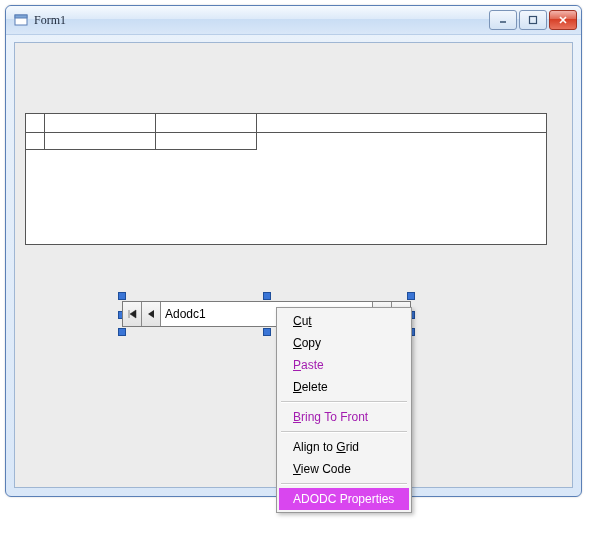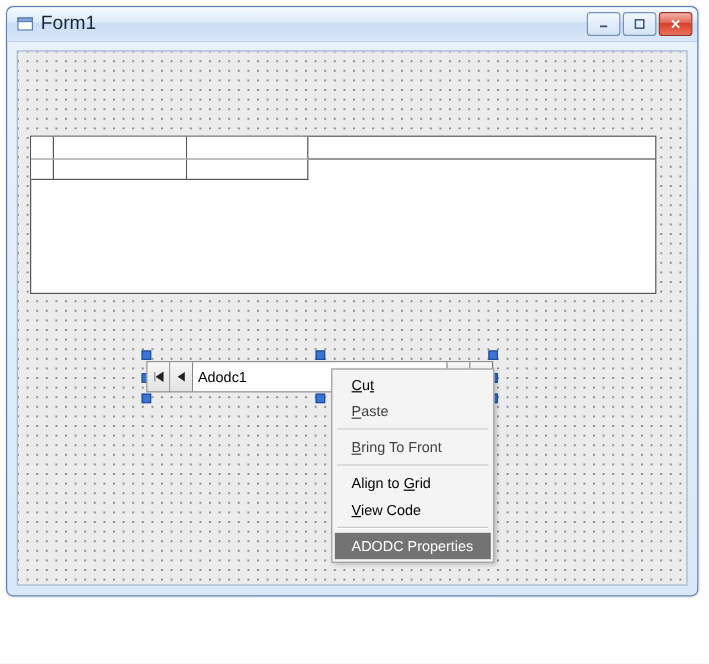--- a/index.html
+++ b/index.html
@@ -38,21 +38,22 @@
     width: 14px;
     height: 14px;
     margin-right: 6px;
     display: inline-flex;
     align-items: center;
     justify-content: center;
   }
   .title-text {
     flex: 1;
     color: #1b2638;
-    font-size: 16px;
+    font-size: 12px;
+    font-family: Liberation Serif, serif;
   }
   .win-controls {
     display: flex;
     gap: 2px;
   }
   .win-btn {
     width: 26px;
     height: 18px;
     border: 1px solid #7a94b8;
     border-radius: 3px;
@@ -171,23 +172,23 @@
   }
   .cm-item {
     height: 22px;
     display: flex;
     align-items: center;
     padding: 0 14px;
     color: #000;
     font-size: 12px;
     white-space: nowrap;
   }
-  .cm-item.disabled { color: #404040; }
+  .cm-item.disabled { color: #a21caf; }
   .cm-item.highlight {
-    background: #737373;
+    background: #d946ef;
     color: #fff;
   }
   .cm-sep {
     height: 1px;
     margin: 3px 2px;
     background: #c8c8c8;
     border-bottom: 1px solid #fff;
   }
   .cm-item .ul { text-decoration: underline; }
 </style>
@@ -274,22 +275,28 @@
       </div>
     </div>
 
   </div>
 </div>
 
 <div class="context-menu">
   <div class="cm-item">
       <span><span class="ul">C</span>u<span class="ul">t</span></span>
     </div>
+  <div class="cm-item">
+      <span><span class="ul">C</span>opy</span>
+    </div>
   <div class="cm-item disabled">
       <span><span class="ul">P</span>aste</span>
+    </div>
+  <div class="cm-item">
+      <span><span class="ul">D</span>elete</span>
     </div>
   <div class="cm-sep"></div>
   <div class="cm-item disabled">
       <span><span class="ul">B</span>ring To Front</span>
     </div>
   <div class="cm-sep"></div>
   <div class="cm-item">
       <span>Align to <span class="ul">G</span>rid</span>
     </div>
   <div class="cm-item">

